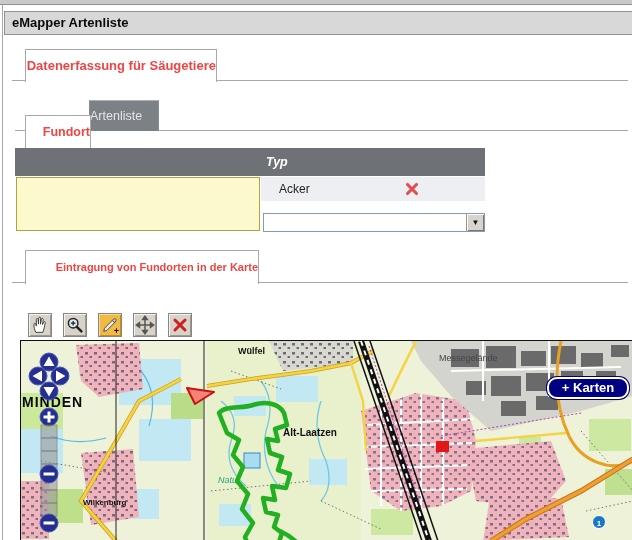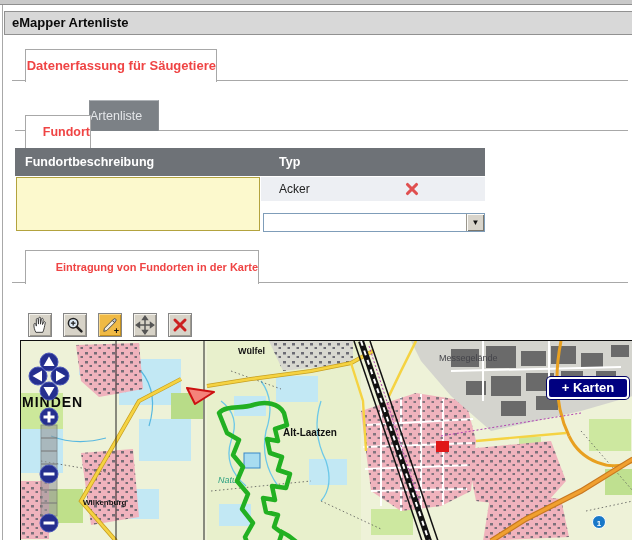--- a/index.html
+++ b/index.html
@@ -27,21 +27,21 @@
   .selectbox .btn{position:absolute;right:0;top:0;width:17px;height:17px;background:#d8d4cb;
              border-left:1px solid #9a968c;box-shadow:inset 1px 1px 0 #fdfcf8,inset -1px -1px 0 #7a766c;
              font-size:8px;color:#111;text-align:center;line-height:17px;}
   .tool{position:absolute;top:313px;width:24px;height:24px;background:#d7d3c8;border:1px solid #868686;
         box-shadow:inset 1px 1px 0 #f4f2ec,inset -1px -1px 0 #9e9a90;padding:0;cursor:pointer;}
   .tool.active{background:#f0ba45;box-shadow:inset 1px 1px 0 #fad98a,inset -1px -1px 0 #c28f1f;}
   .tool svg{display:block;margin:0 auto;}
   .mapwrap{position:absolute;left:20px;top:340px;width:612px;height:200px;overflow:hidden;
            border-top:1px solid #111;border-left:1px solid #111;cursor:crosshair;}
   .karten{position:absolute;left:526px;top:36px;width:78px;height:18px;background:#000080;color:#fff;
-          border:2px solid #fff;border-radius:4px;box-shadow:0 0 0 1px #000066;font-size:13px;font-weight:bold;
+          border:2px solid #fff;border-radius:10px;box-shadow:0 0 0 1px #000066;font-size:13px;font-weight:bold;
           text-align:center;line-height:17px;cursor:pointer;z-index:5;}
 </style>
 </head>
 <body>
 
 <div class="page">
   <div class="topstrip"></div>
   <div class="leftedge"></div>
 
   <div class="titlebar">
@@ -55,22 +55,21 @@
 
   <div class="tabbox" style="left:25px;top:115px;width:64px;height:32px;line-height:32px;font-size:12.5px;">
     <span>Fundort</span>
   </div>
   <div class="graytab" style="left:89px;top:100px;width:68px;height:30px;line-height:30px;font-size:12.5px;">
     <span>Artenliste</span>
   </div>
   <div class="rule" style="left:15px;top:130px;width:613px;"></div>
 
   <div class="thead">
-    <span style="left:10px;">Fundortbeschreibung</span>
-    <span style="left:264px;">Typ</span>
+    <span style="left:251px;font-style:italic;">Typ</span>
   </div>
   <textarea class="note" style=""></textarea>
 
   <div class="typrow">
     <span class="lbl">Acker</span>
   </div>
   <svg class="delx" viewBox="0 0 16 16">
     <g stroke="#e04f4f" stroke-width="3.1" stroke-linecap="round">
       <line x1="3.5" y1="3.5" x2="12.5" y2="12.5"></line>
       <line x1="12.5" y1="3.5" x2="3.5" y2="12.5"></line>

